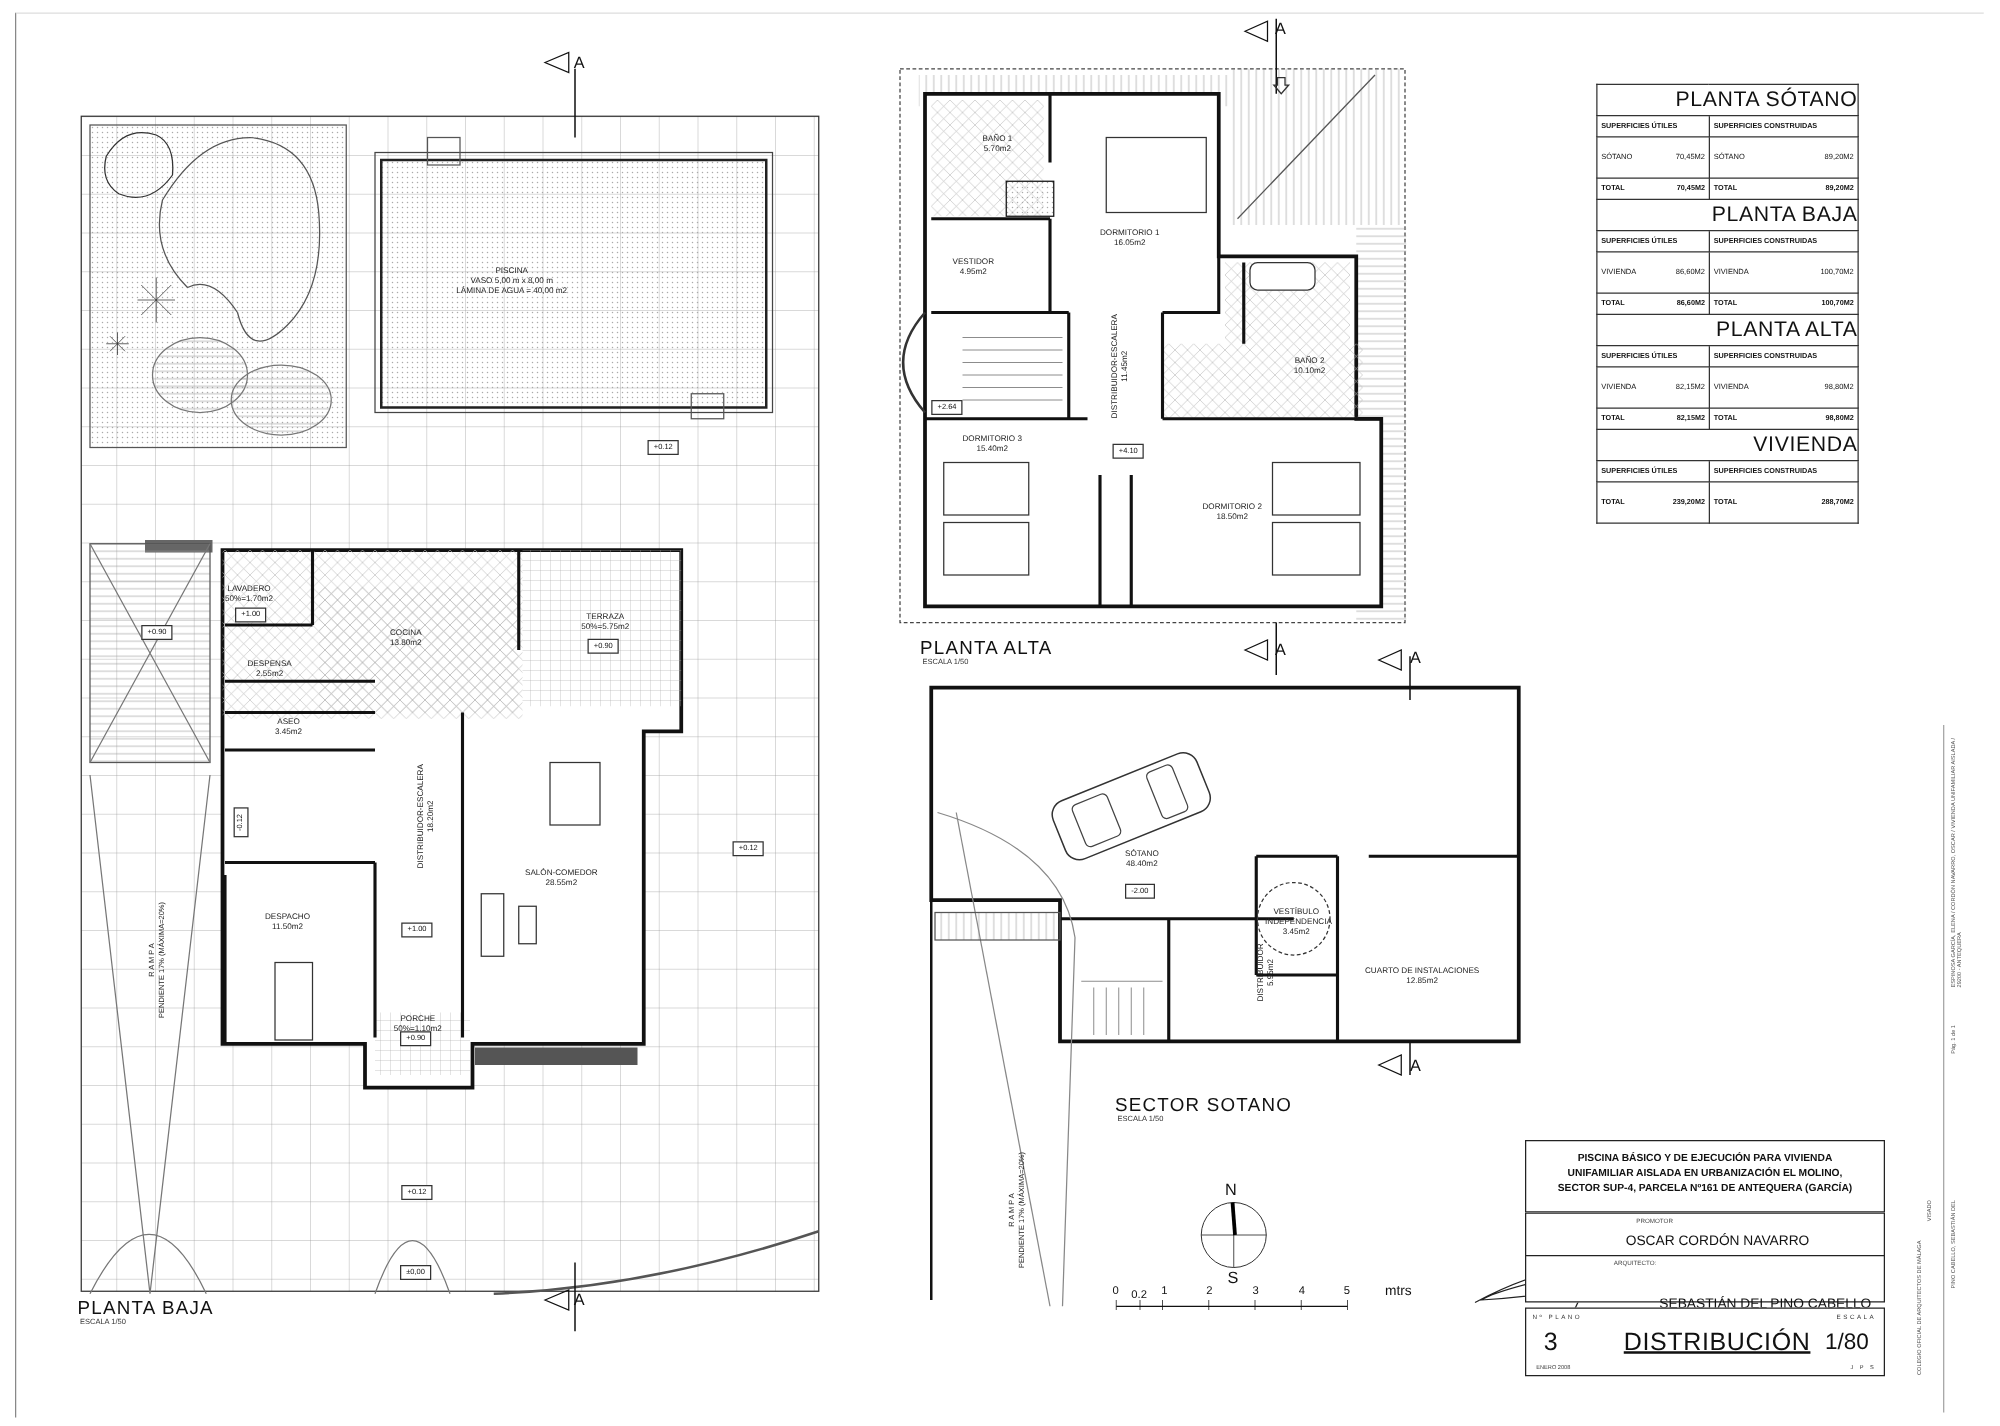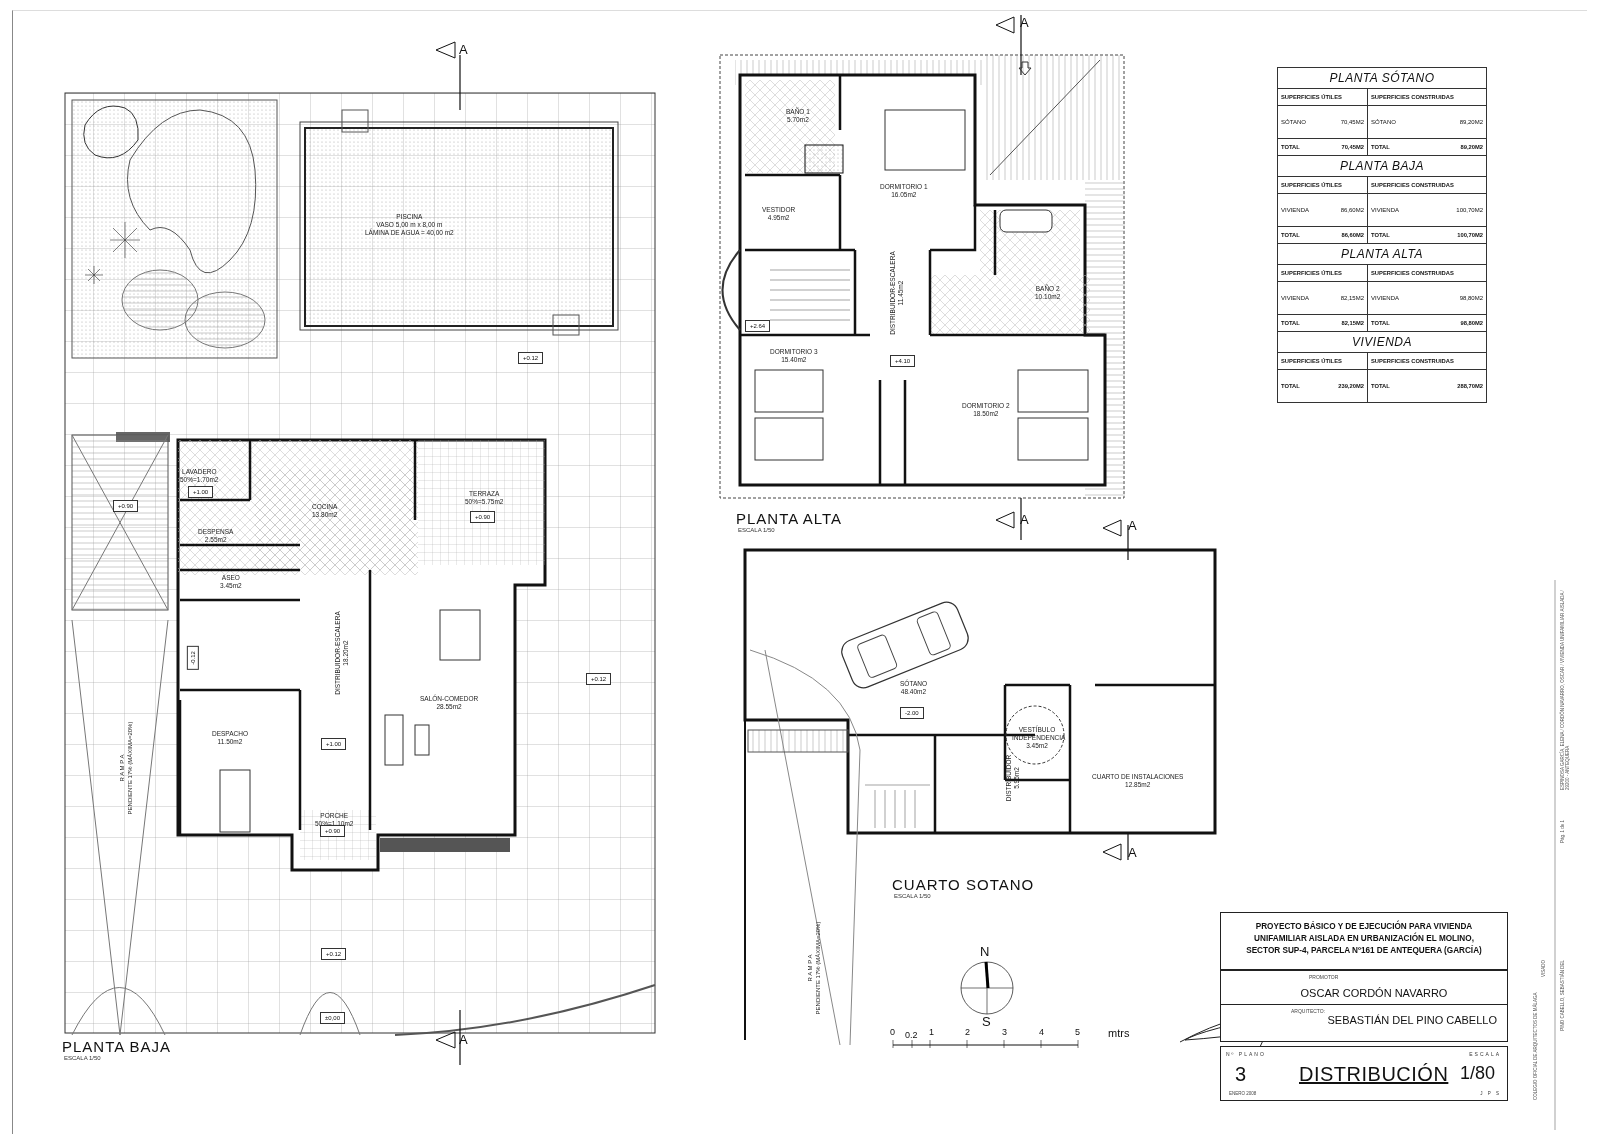--- a/index.html
+++ b/index.html
@@ -7,21 +7,21 @@
   .sheet{position:absolute;left:0;top:0;width:1600px;height:1141px;}
   .border-line{position:absolute;left:12px;top:10px;width:1575px;height:1124px;border-left:1px solid #888;border-top:1px solid #ddd;box-sizing:border-box;}
   .lbl{position:absolute;font-size:6.5px;text-align:center;line-height:8px;color:#222;white-space:nowrap;}
   .lvl{position:absolute;font-size:6px;border:1px solid #333;background:#fff;padding:1px 4px;line-height:8px;}
   .plan-title{position:absolute;font-size:15px;letter-spacing:1px;color:#111;}
   .plan-scale{position:absolute;font-size:6px;color:#333;}
   .sec-mark{position:absolute;font-size:13px;color:#111;}
   
   .stable{position:absolute;left:1277px;top:67px;width:210px;border:1.5px solid #222;border-collapse:collapse;font-size:6px;}
   .stable td{border:1px solid #333;padding:2px 3px;height:12px;}
-  .stable .th{font-size:12px;text-align:center;padding:2px 0;height:16px;letter-spacing:.5px;font-style:italic;}
+  .stable .th{font-size:17px;text-align:right;padding:2px 0;height:16px;letter-spacing:.5px;}
   .stable .hd td{font-weight:bold;font-size:5.8px;}
   .stable .row td{height:28px;}
   
   .tb{position:absolute;border:1.5px solid #222;box-sizing:border-box;background:#fff;}
   .tb-proj{left:1220px;top:912px;width:288px;height:58px;font-weight:bold;font-size:8.2px;text-align:center;line-height:12px;padding-top:8px;}
   .tb-prom{left:1220px;top:970px;width:288px;height:44px;}
   .tb-arq{left:1220px;top:1004px;width:288px;height:38px;}
   .tb-plano{left:1220px;top:1046px;width:288px;height:55px;}
   .tiny{position:absolute;font-size:5px;letter-spacing:2px;color:#333;}
   .side-text{position:absolute;font-size:4.5px;color:#555;writing-mode:vertical-rl;transform:rotate(180deg);white-space:nowrap;}
@@ -284,21 +284,21 @@
   </div>
   <div class="lbl" style="left:1092px;top:773px;">
     <div>CUARTO DE INSTALACIONES</div>
     <div>12.85m2</div>
   </div>
   <div class="lvl" style="left:900px;top:707px;">-2.00</div>
   <div class="lbl" style="left:768px;top:960px;transform:rotate(-90deg);font-size:6px;">
     <div>R A M P A</div>
     <div>PENDIENTE 17% (MÁXIMA=20%)</div>
   </div>
-  <div class="plan-title" style="left:892px;top:876px;">CUARTO SOTANO</div>
+  <div class="plan-title" style="left:892px;top:876px;">SECTOR SOTANO</div>
   <div class="plan-scale" style="left:894px;top:893px;">ESCALA 1/50</div>
   <div class="sec-mark" style="left:1128px;top:518px;">A</div>
   <div class="sec-mark" style="left:1128px;top:845px;">A</div>
 
   <div>
     <div style="position:absolute;left:980px;top:944px;font-size:13px;">N</div>
     <div style="position:absolute;left:982px;top:1014px;font-size:13px;">S</div>
   </div>
   <div style="position:absolute;left:0;top:0;">
     <span style="position:absolute;left:890px;top:1027px;font-size:9px;">0</span>
@@ -369,31 +369,31 @@
           <td>SUPERFICIES CONSTRUIDAS</td>
         </tr>
     <tr class="row hd">
       <td><span>TOTAL</span><span style="float:right">239,20M2</span></td>
       <td><span>TOTAL</span><span style="float:right">288,70M2</span></td>
     </tr>
   </tbody>
     </table>
 
   <div class="tb tb-proj">
-    <div>PROYECTO BÁSICO Y DE EJECUCIÓN PARA VIVIENDA</div>
+    <div>PISCINA BÁSICO Y DE EJECUCIÓN PARA VIVIENDA</div>
     <div>UNIFAMILIAR AISLADA EN URBANIZACIÓN EL MOLINO,</div>
     <div>SECTOR SUP-4, PARCELA Nº161 DE ANTEQUERA (GARCÍA)</div>
   </div>
   <div class="tb tb-prom">
     <div style="position:absolute;left:88px;top:3px;font-size:5px;color:#444;">PROMOTOR</div>
     <div style="position:absolute;left:0;right:0;top:16px;text-align:center;font-size:11px;padding-left:20px;">OSCAR CORDÓN NAVARRO</div>
   </div>
   <div class="tb tb-arq">
     <div style="position:absolute;left:70px;top:3px;font-size:5px;color:#444;">ARQUITECTO:</div>
-    <div style="position:absolute;right:10px;top:9px;font-size:11px;padding-left:48px;">SEBASTIÁN DEL PINO CABELLO</div>
+    <div style="position:absolute;right:10px;top:32px;font-size:11px;padding-left:48px;">SEBASTIÁN DEL PINO CABELLO</div>
   </div>
   <div class="tb tb-plano">
     <div class="tiny" style="left:5px;top:4px;">Nº PLANO</div>
     <div style="position:absolute;left:14px;top:16px;font-size:20px;">3</div>
     <div style="position:absolute;left:78px;top:16px;font-size:20px;letter-spacing:.5px;text-decoration:underline;">DISTRIBUCIÓN</div>
     <div class="tiny" style="right:6px;top:4px;">ESCALA</div>
     <div style="position:absolute;right:12px;top:16px;font-size:18px;">1/80</div>
     <div style="position:absolute;left:8px;top:44px;font-size:4.5px;color:#444;">ENERO 2008</div>
     <div class="tiny" style="right:6px;top:44px;font-size:4.5px;">J P S</div>
   </div>

